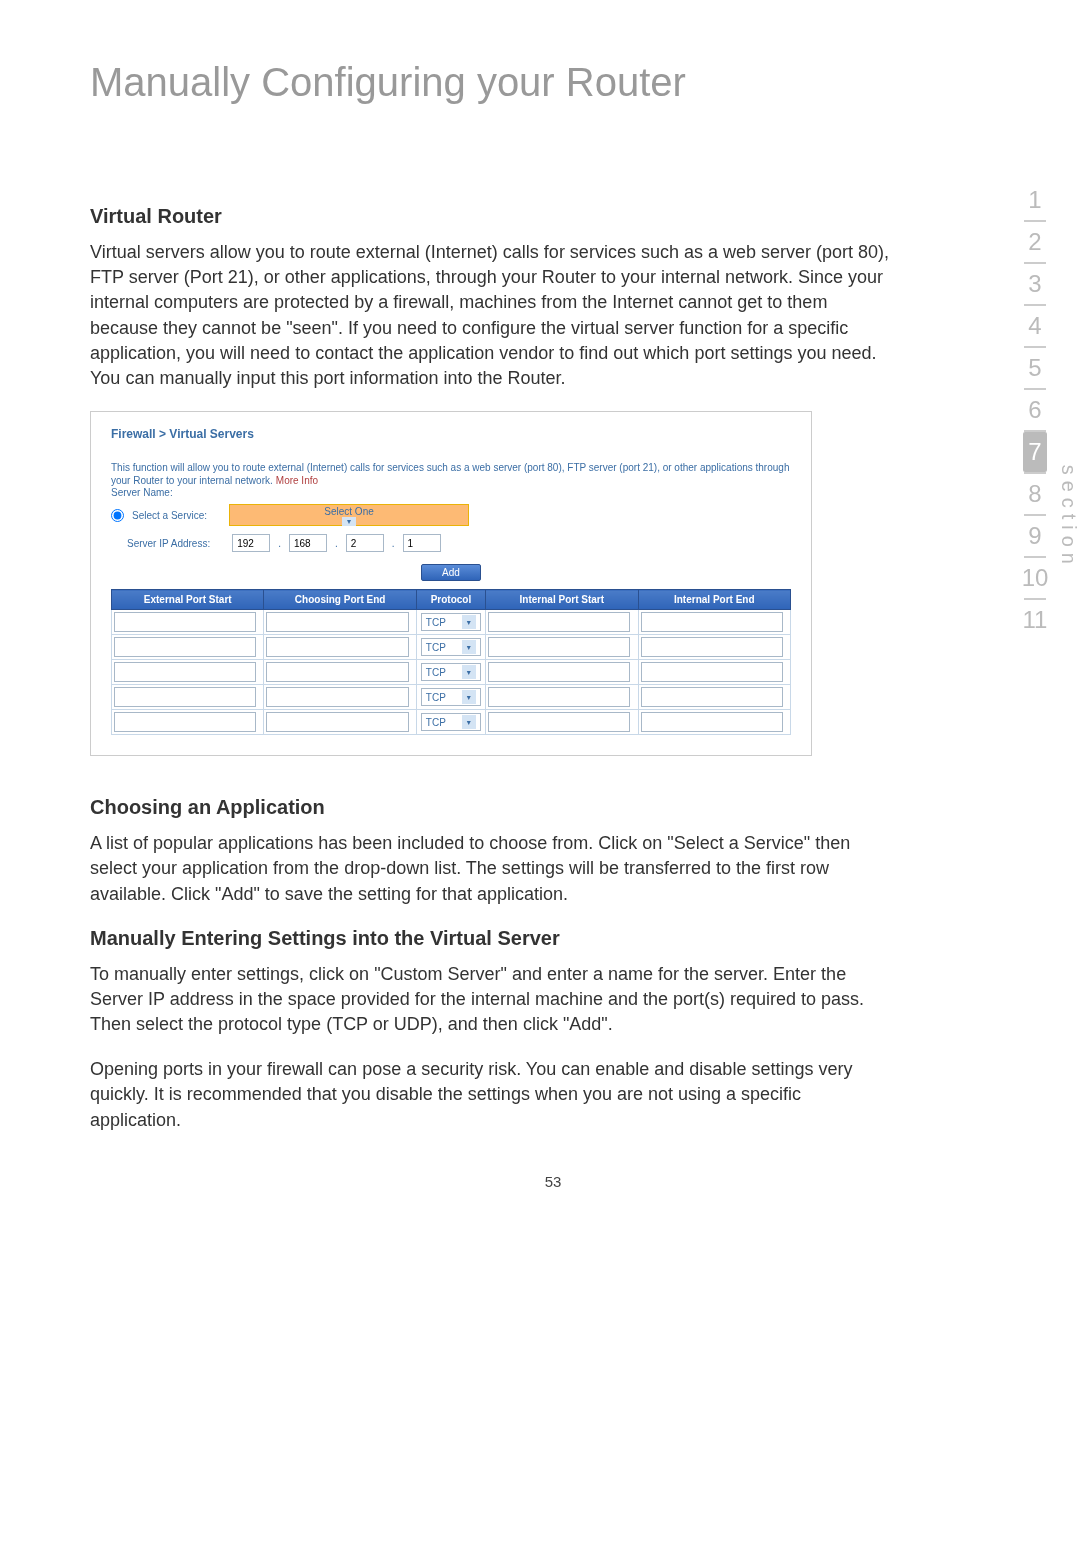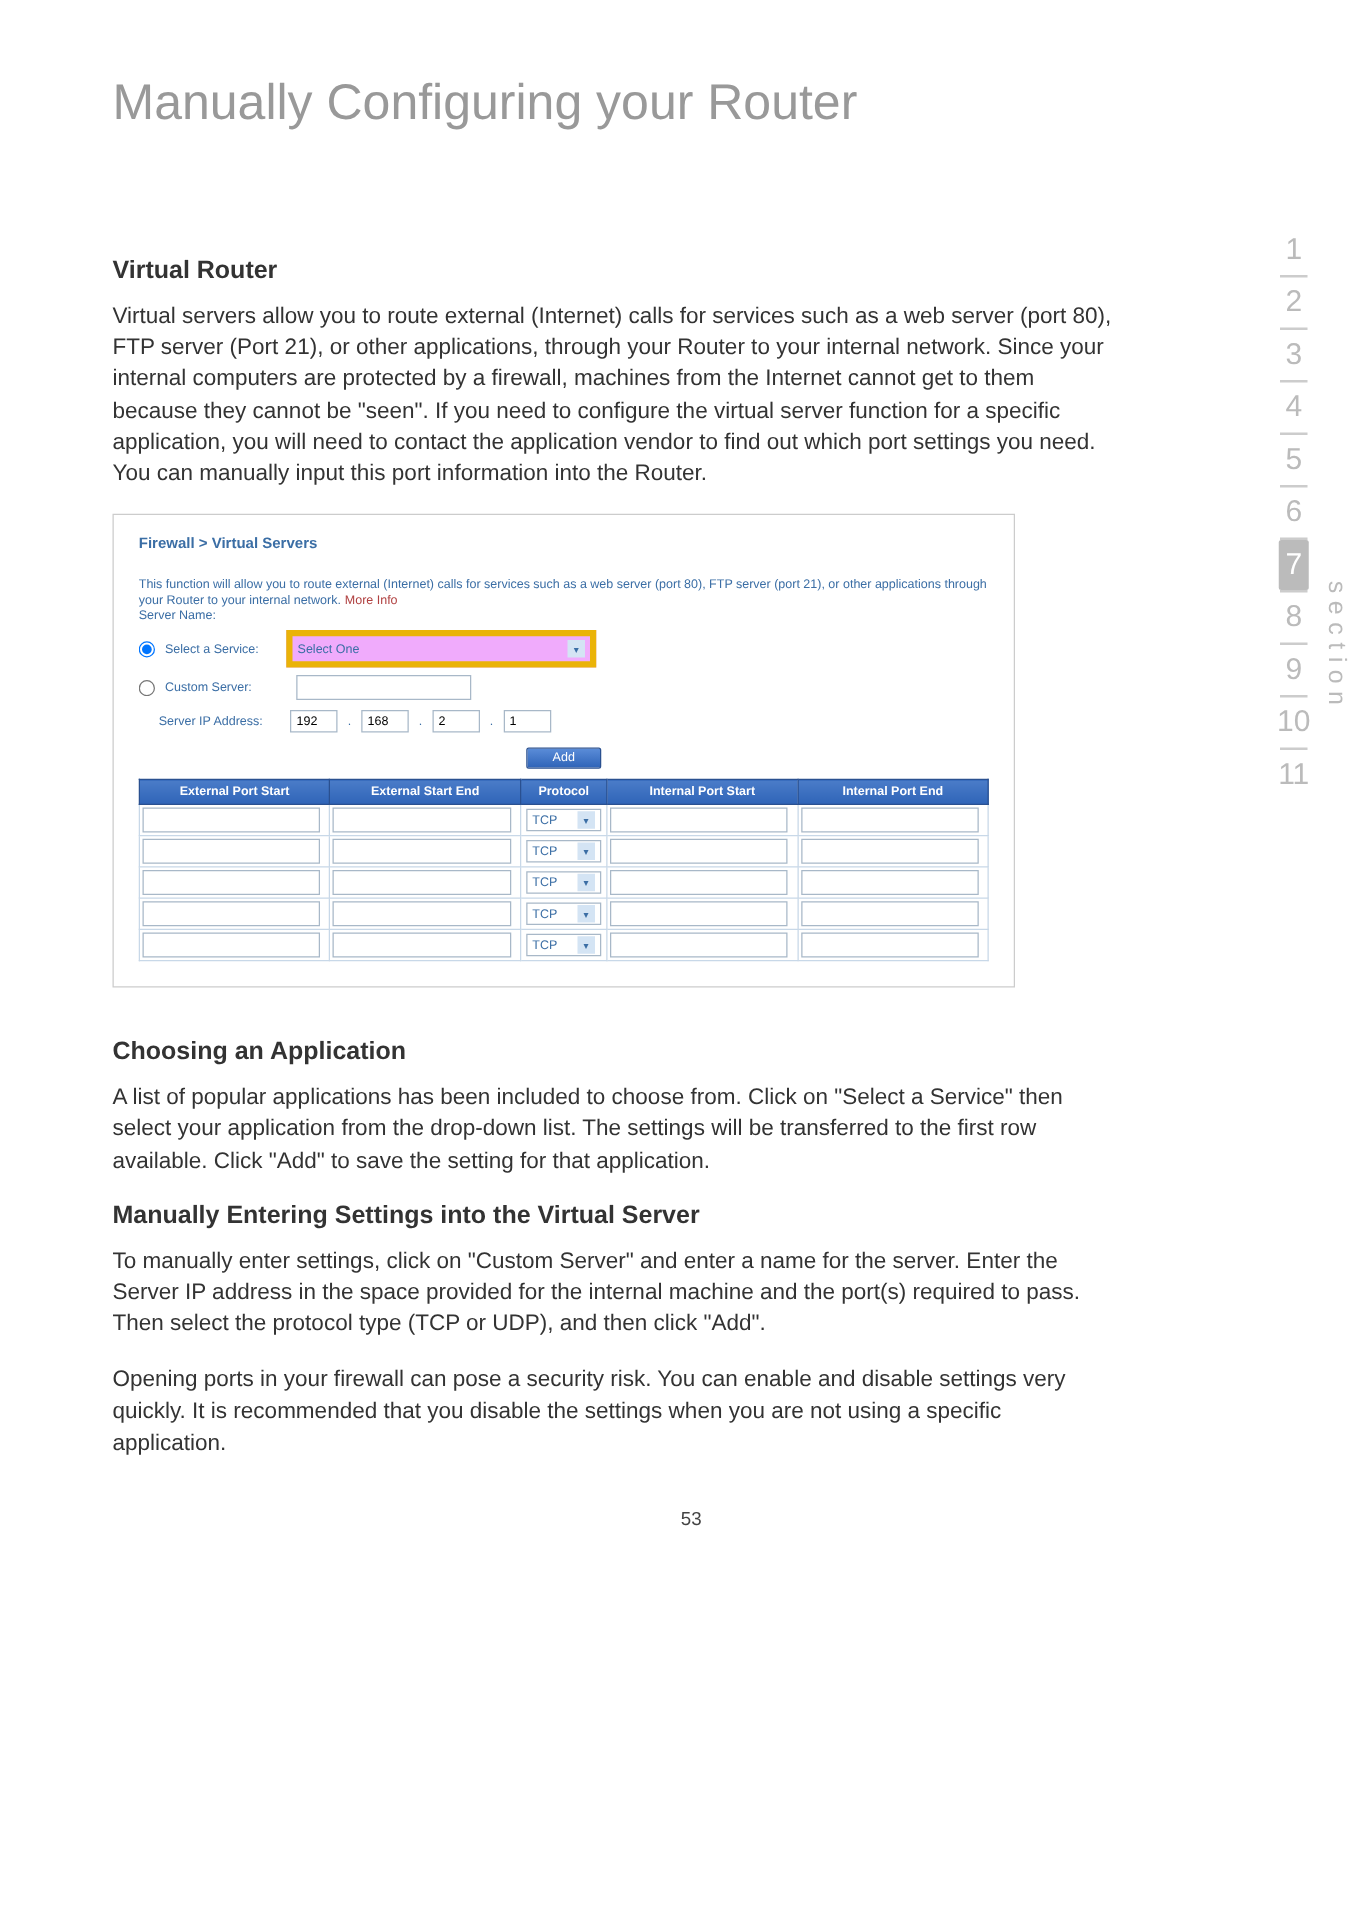--- a/index.html
+++ b/index.html
@@ -110,29 +110,30 @@
     display: flex;
     align-items: center;
     gap: 8px;
     margin-bottom: 6px;
     font-size: 10px;
   }
   .sb-row input[type="radio"] {
     margin: 0;
   }
   .sb-select {
-    border: 5px solid #eab308;
-    background: #f0abfc;
+    border: 1px solid #eab308;
+    background: #fdba74;
     font-size: 10px;
     padding: 1px 4px;
     width: 230px;
     height: 18px;
     display: inline-flex;
     align-items: center;
     justify-content: space-between;
+    flex-direction: column;
   }
   .sb-chevron {
     background: #d4e4f4;
     width: 14px;
     height: 14px;
     display: inline-flex;
     align-items: center;
     justify-content: center;
     font-size: 8px;
     color: #3b6ea5;
@@ -261,25 +262,20 @@
     <div class="sb-row">
       <input type="radio" checked="" style="">
       <span>Select a Service:</span>
       <span style="width:6px"></span>
       <div class="sb-select">
         <span>Select One</span>
         <span class="sb-chevron">▾</span>
       </div>
     </div>
 
-    <div class="sb-row">
-      <input type="radio" style="">
-      <span>Custom Server:</span>
-      <input type="text" class="sb-textinput" style="">
-    </div>
 
     <div class="sb-row sb-ip" style="margin-top:8px;">
       <span style="width:8px"></span>
       <span>Server IP Address:</span>
       <span style="width:6px"></span>
       <input type="text" value="192" style="">
         <span>.</span>
       <input type="text" value="168" style="">
         <span>.</span>
       <input type="text" value="2" style="">
@@ -288,21 +284,21 @@
     </div>
 
     <div class="sb-add">
       <button class="sb-add-btn">Add</button>
     </div>
 
     <table class="sb-table">
       <thead>
         <tr>
           <th>External Port Start</th>
-          <th>External Start End</th>
+          <th>Choosing Port End</th>
           <th>Protocol</th>
           <th>Internal Port Start</th>
           <th>Internal Port End</th>
         </tr>
       </thead>
       <tbody id="port-tbody">
           <tr>
             <td><input type="text" style=""></td>
             <td><input type="text" style=""></td>
             <td>

